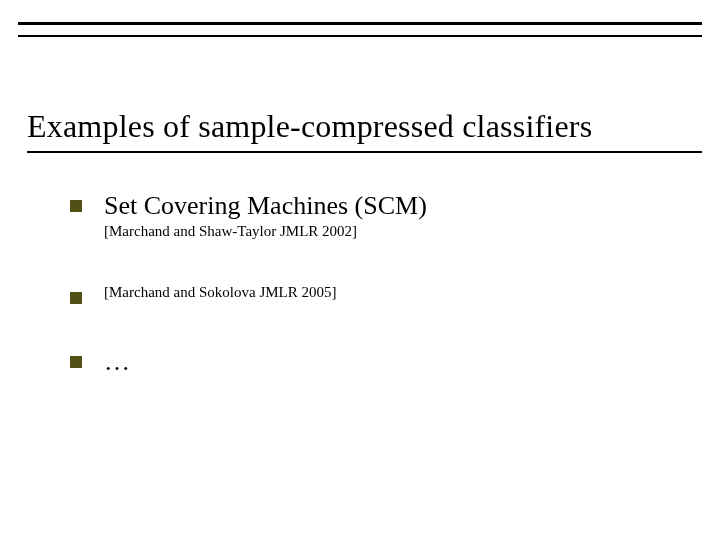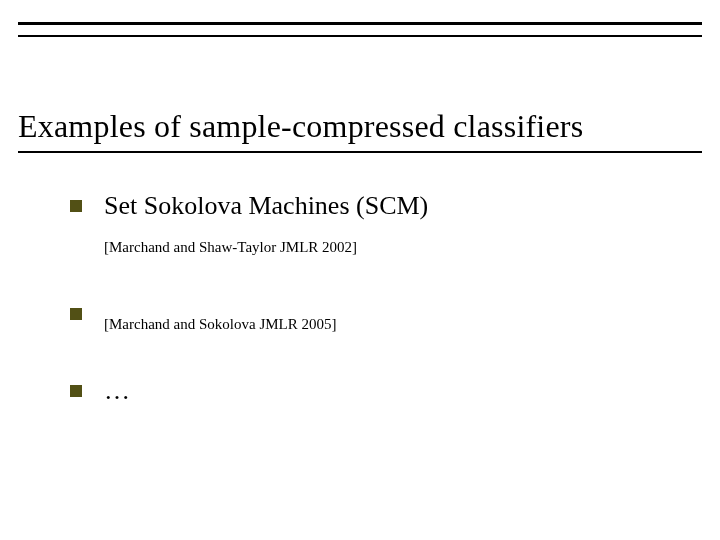--- a/index.html
+++ b/index.html
@@ -21,21 +21,21 @@
     position: absolute;
     left: 18px;
     right: 18px;
     top: 22px;
     height: 10px;
     border-top: 3px solid #000;
     border-bottom: 2px solid #000;
   }
   .title-area {
     position: absolute;
-    left: 18px;
+    left: 27px;
     right: 18px;
     top: 108px;
   }
   .title {
     font-size: 32px;
     font-weight: 400;
     letter-spacing: 0.2px;
   }
   .title-underline {
     border-bottom: 2px solid #000;
@@ -59,41 +59,41 @@
     margin-top: 10px;
     margin-right: 22px;
     flex: 0 0 auto;
   }
   .item-text {
     font-size: 26px;
     line-height: 1.2;
   }
   .citation {
     font-size: 15px;
-    margin-top: 18px;
+    margin-top: 2px;
   }
 </style>
 </head>
 <body>
 
 <div class="slide">
 
   <div class="top-rule"></div>
 
   <div class="title-area">
     <div class="title">Examples of sample-compressed classifiers</div>
     <div class="title-underline"></div>
   </div>
 
   <div class="body">
 
     <div class="item">
       <div class="bullet"></div>
       <div>
-        <div class="item-text">Set Sokolova Machines  (SCM)</div>
+        <div class="item-text">Set Covering Machines  (SCM)</div>
         <div class="citation">[Marchand and Shaw-Taylor  JMLR 2002]</div>
       </div>
     </div>
 
     <div class="item">
       <div class="bullet"></div>
       <div>
         <div class="citation">[Marchand and Sokolova   JMLR 2005]</div>
       </div>
     </div>

